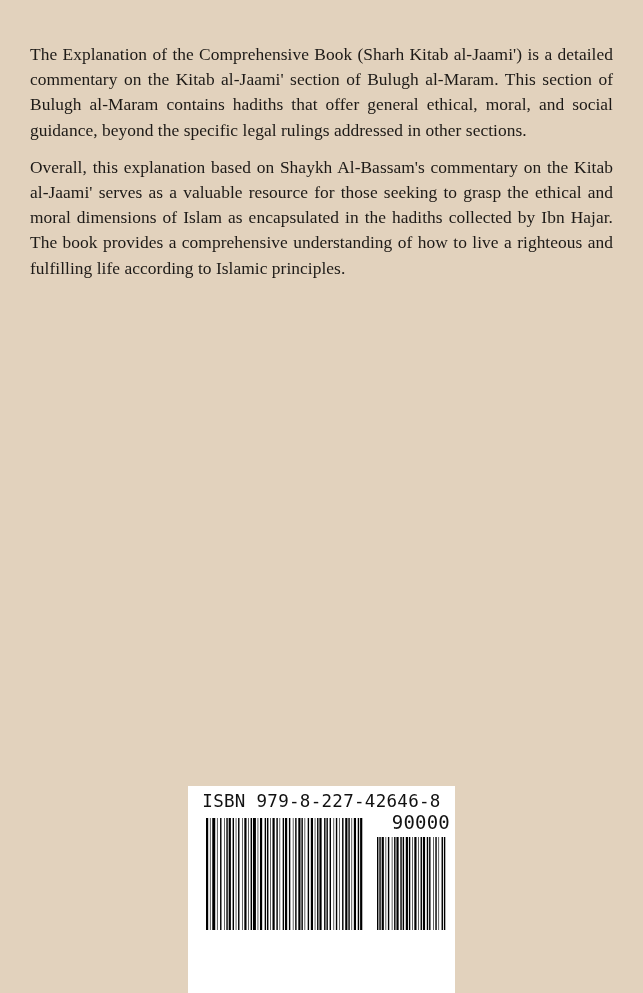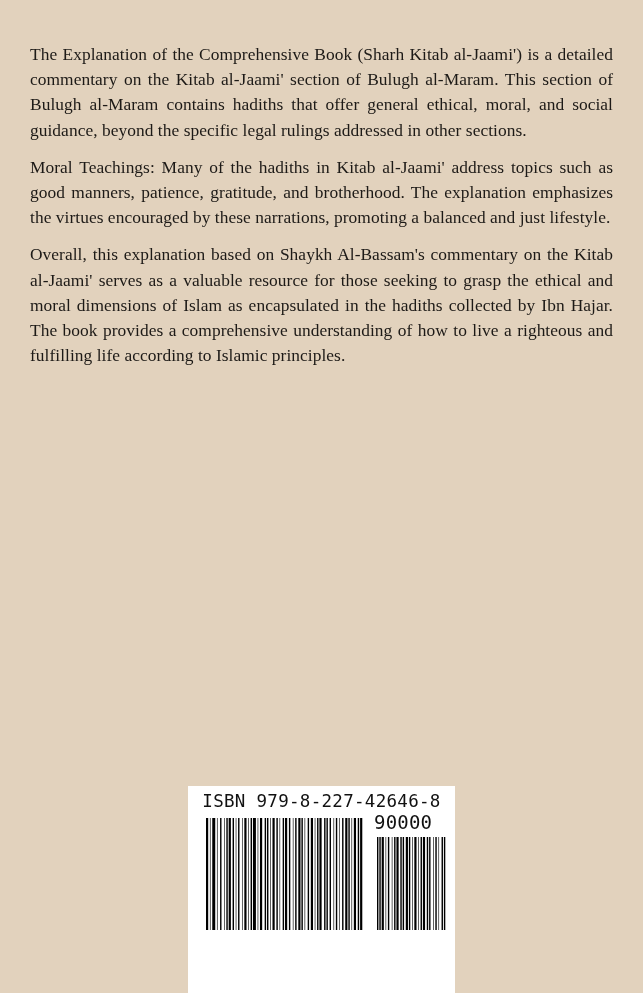--- a/index.html
+++ b/index.html
@@ -87,21 +87,21 @@
     font-size: 16.5px;
     letter-spacing: 1.2px;
     color: #111111;
     white-space: nowrap;
   }
   #addon-price {
     position: absolute;
     left: 186px;
     top: 25px;
     width: 76px;
-    text-align: left;
+    text-align: right;
     font-family: "DejaVu Sans Mono", "Liberation Mono", monospace;
     font-size: 19px;
     letter-spacing: 0.2px;
     color: #111111;
   }
   #addon-symbol {
     position: absolute;
     left: 189px;
     top: 51px;
     width: 70px;
@@ -116,21 +116,20 @@
     display: block;
   }
 </style>
 </head>
 <body>
 
 <div id="cover">
 
   <div id="blurb">
     <p class="para">The Explanation of the Comprehensive Book (Sharh Kitab al-Jaami') is a detailed commentary on the Kitab al-Jaami' section of Bulugh al-Maram. This section of Bulugh al-Maram contains hadiths that offer general ethical, moral, and social guidance, beyond the specific legal rulings addressed in other sections.</p>
-    <p class="para">Moral Teachings: Many of the hadiths in Kitab al-Jaami' address topics such as good manners, patience, gratitude, and brotherhood. The explanation emphasizes the virtues encouraged by these narrations, promoting a balanced and just lifestyle.</p>
     <p class="para last">Overall, this explanation based on Shaykh Al-Bassam's commentary on the Kitab al-Jaami' serves as a valuable resource for those seeking to grasp the ethical and moral dimensions of Islam as encapsulated in the hadiths collected by Ibn Hajar. The book provides a comprehensive understanding of how to live a righteous and fulfilling life according to Islamic principles.</p>
   </div>
 
   <div id="barcode-block">
 
     <div id="isbn-text">ISBN  979-8-227-42646-8</div>
 
     <div id="main-symbol">
       <svg id="main-bars" viewBox="0 0 158 112" preserveAspectRatio="none">
           <rect x="0.000" y="0" width="2.197" height="112" fill="#000000"></rect>

